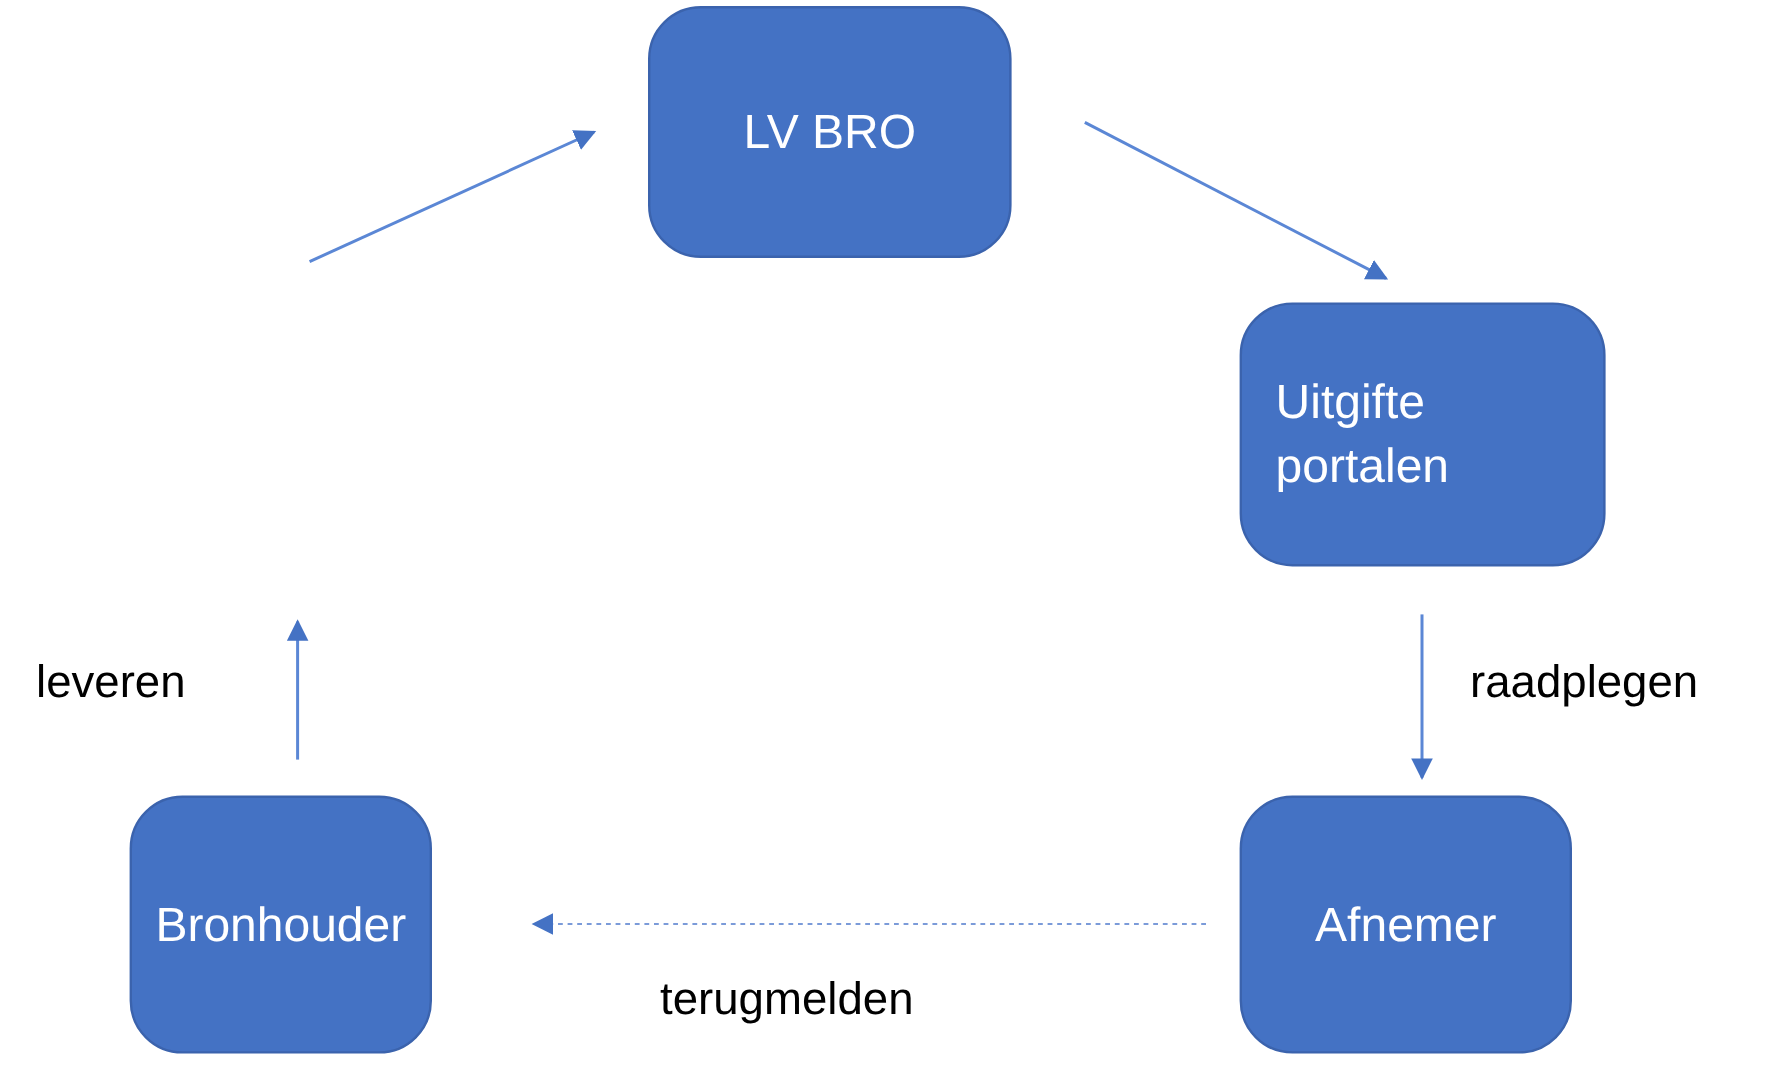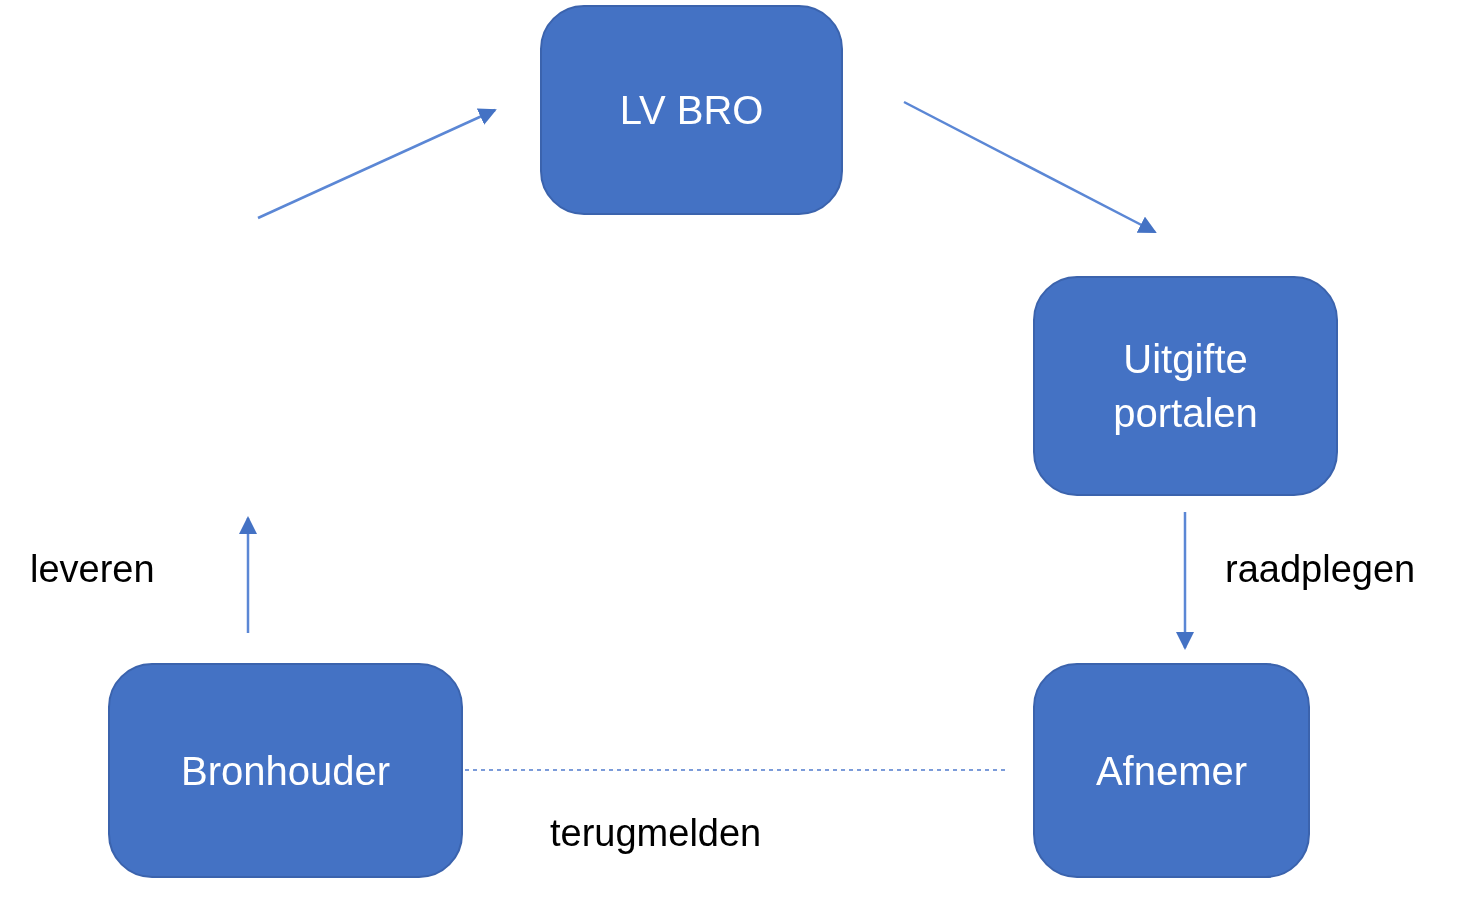--- a/index.html
+++ b/index.html
@@ -25,29 +25,28 @@
   .node {
     position: absolute;
     box-sizing: border-box;
     background: #4472C4;
     border: 2px solid #3B63AD;
     border-radius: 44px;
     color: #FFFFFF;
     display: flex;
     align-items: center;
     justify-content: center;
-    text-align: center;
     font-size: 40px;
     line-height: 1.35;
     padding: 17px 28px;
   }
   .node-lv-bro            { left: 540px;  top: 5px;   width: 303px; height: 210px; }
   .node-bronhouder-portaal{ left: 108px;  top: 263px; width: 304px; height: 217px; }
-  .node-uitgifte-portalen { left: 1033px; top: 276px; width: 305px; height: 220px; }
-  .node-bronhouder        { left: 108px;  top: 663px; width: 355px; height: 215px; }
+  .node-uitgifte-portalen { left: 1033px; top: 252px; width: 305px; height: 220px; }
+  .node-bronhouder        { left: 108px;  top: 663px; width: 252px; height: 215px; }
   .node-afnemer           { left: 1033px; top: 663px; width: 277px; height: 215px; }
   .edge-label {
     position: absolute;
     color: #000000;
     font-size: 38px;
     white-space: nowrap;
   }
   .label-leveren     { left: 30px;   top: 548px; }
   .label-raadplegen  { left: 1225px; top: 548px; }
   .label-terugmelden { left: 550px;  top: 812px; }

